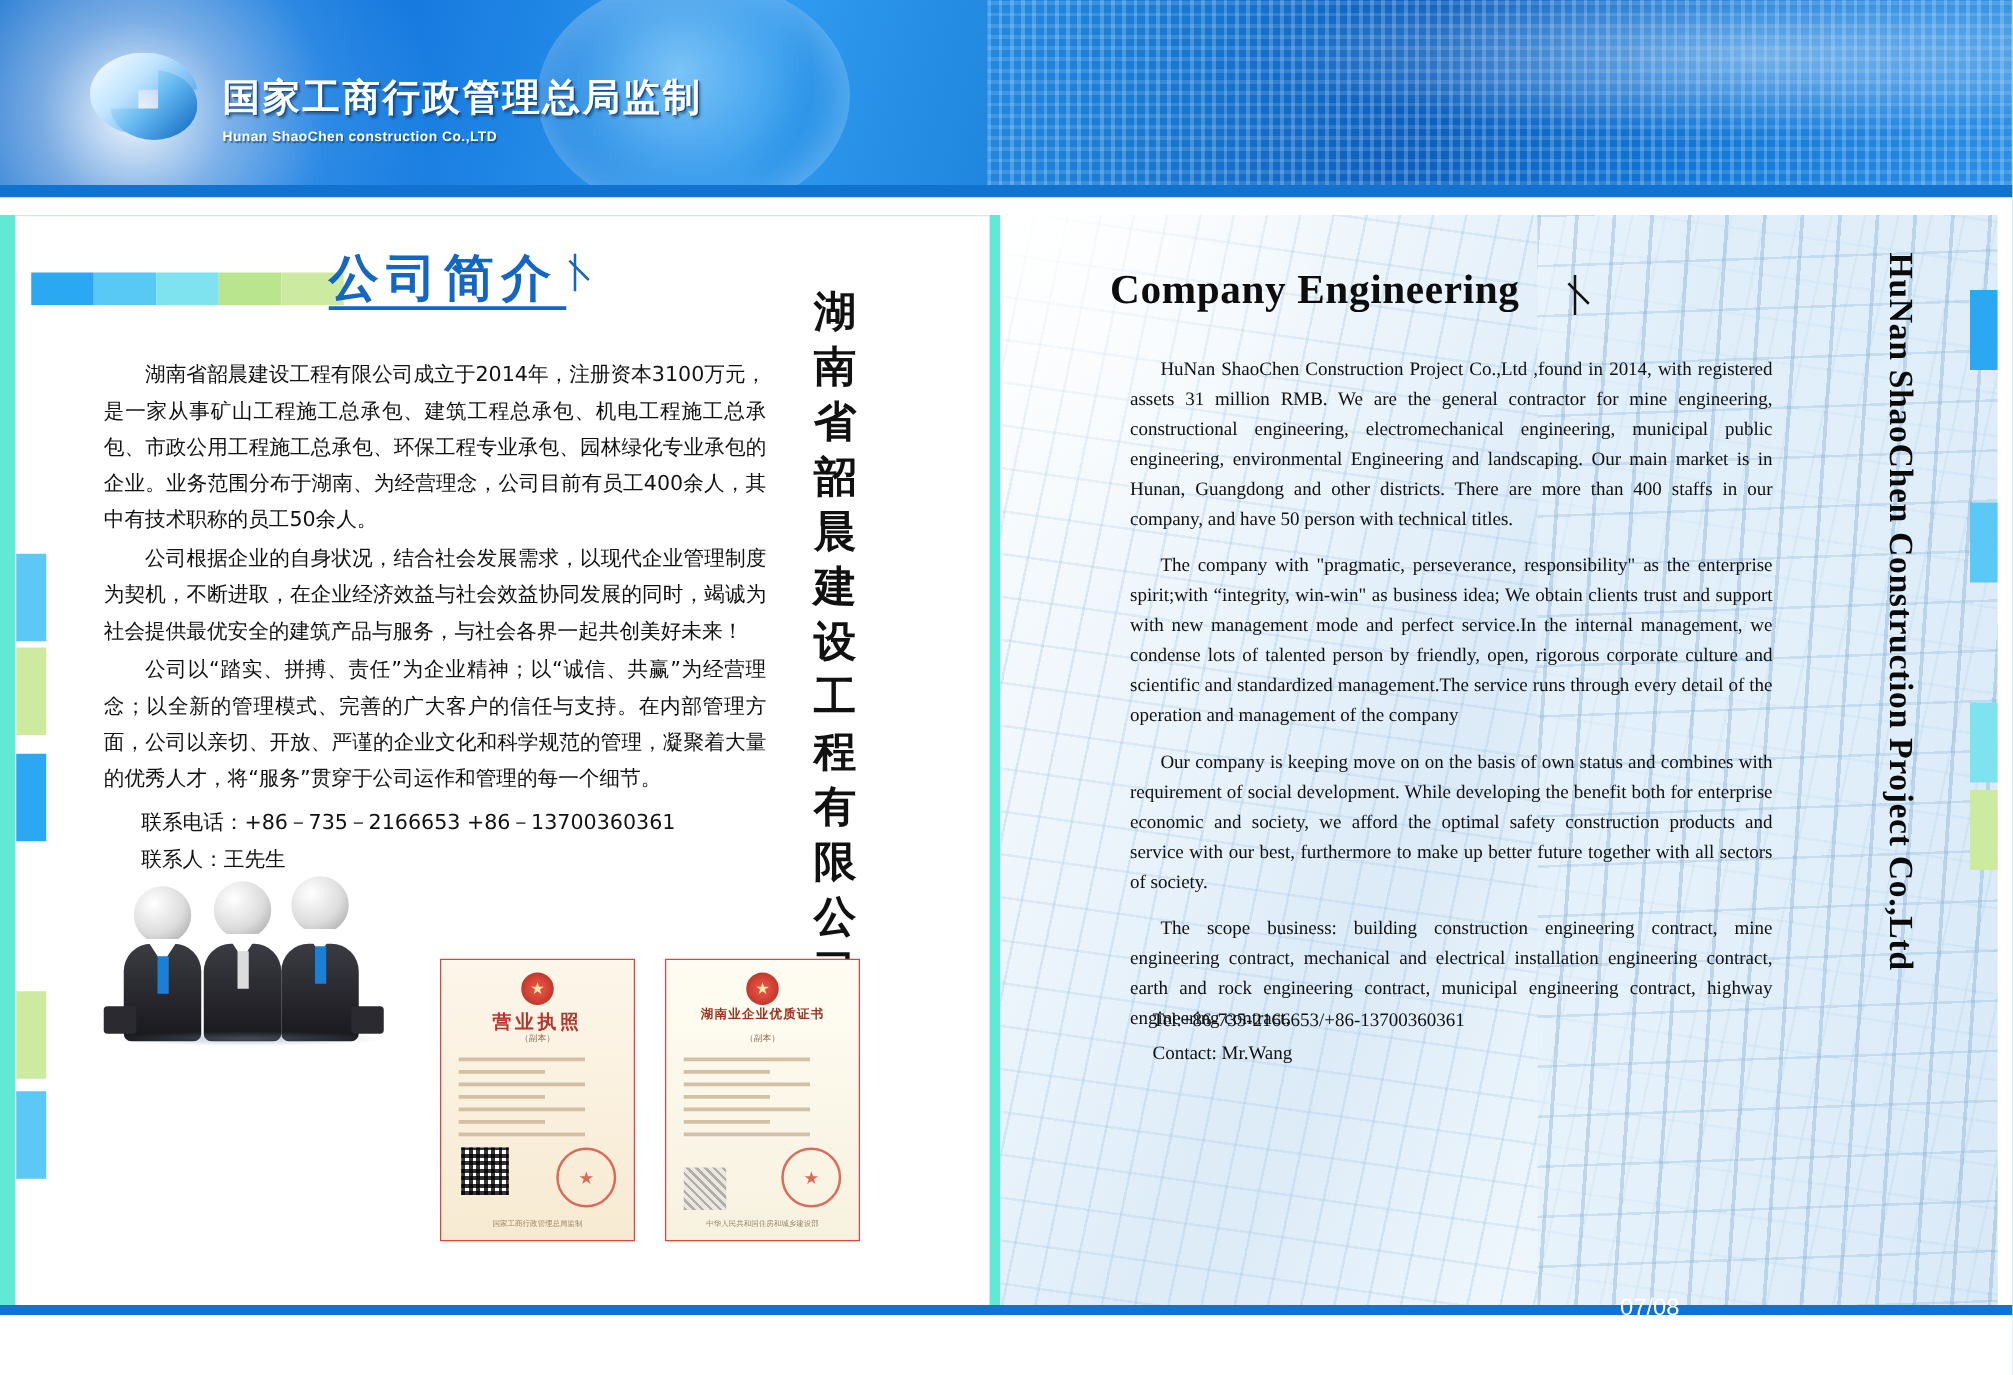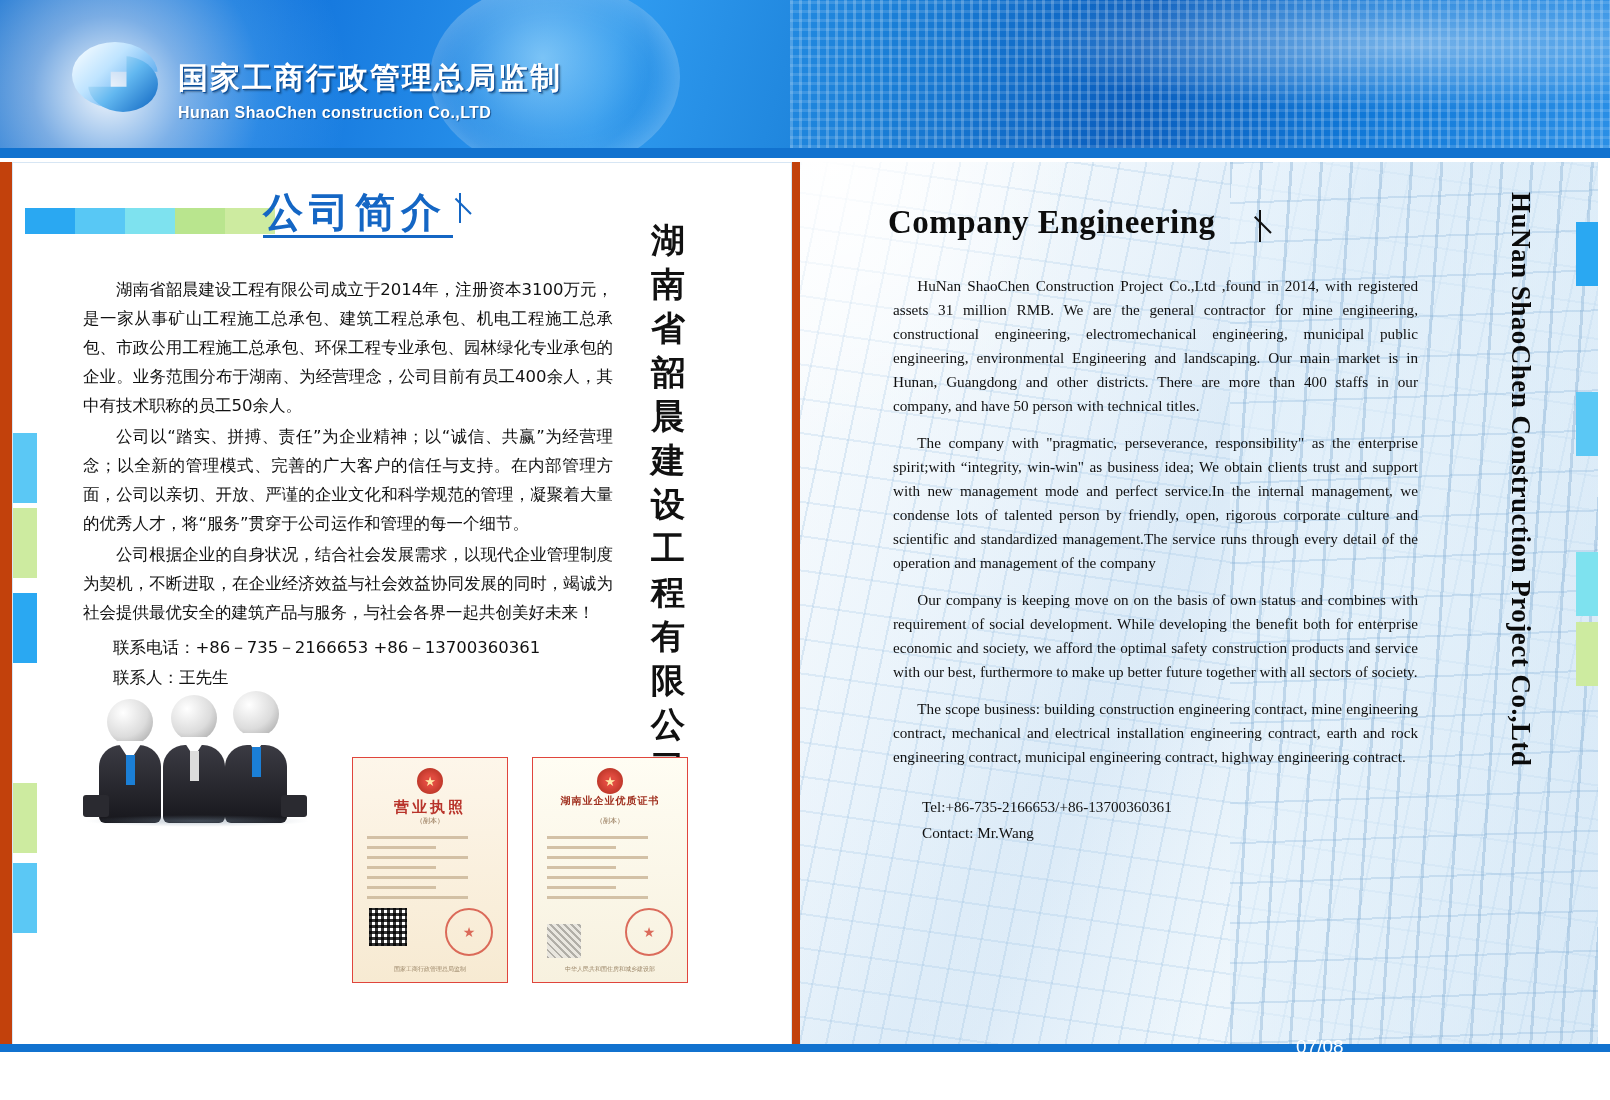--- a/index.html
+++ b/index.html
@@ -25,28 +25,28 @@
   .globe{position:absolute;left:430px;top:-18px;width:250px;height:190px;border-radius:50%;
     background:radial-gradient(circle at 45% 40%, rgba(190,235,255,.55), rgba(40,130,210,.15) 60%, rgba(10,80,160,0) 75%);
     box-shadow:inset 0 0 40px rgba(255,255,255,.35);}
   .logo-mark{position:absolute;left:72px;top:42px;width:92px;height:72px;}
   .logo-mark .c1{position:absolute;left:0;top:0;width:86px;height:66px;border-radius:50%;
     background:linear-gradient(135deg,#ffffff,#bfe4ff 40%,#2a8ee6 100%);clip-path:polygon(0 0,100% 0,100% 45%,45% 45%,45% 100%,0 100%);}
   .logo-mark .c2{position:absolute;left:16px;top:14px;width:70px;height:56px;border-radius:50%;
     background:linear-gradient(135deg,#e9f7ff,#63b8f0 50%,#0c63c0 100%);clip-path:polygon(100% 100%,0 100%,0 55%,55% 55%,55% 0,100% 0);}
   .brand-cn{position:absolute;left:178px;top:58px;font-family:"DejaVu Sans", sans-serif;font-weight:bold;font-size:30px;color:#ffffff;letter-spacing:2px;
     text-shadow:1px 1px 0 #0a4f9e, 2px 2px 2px rgba(0,0,0,.35);}
-  .brand-en{position:absolute;left:178px;top:104px;font-family:"Liberation Sans", sans-serif;font-weight:bold;font-size:16px;color:#ffffff;letter-spacing:.4px;
+  .brand-en{position:absolute;left:178px;top:104px;font-family:"Liberation Sans", sans-serif;font-weight:bold;font-size:11px;color:#ffffff;letter-spacing:.4px;
     text-shadow:1px 1px 1px rgba(0,40,90,.6);}
 
   .banner-rule{position:absolute;left:0;top:148px;width:1610px;height:10px;background:#1172cf;}
   .banner-rule2{position:absolute;left:0;top:158px;width:1610px;height:4px;background:#ffffff;}
 
   
-  .body-area{position:absolute;left:0;top:162px;width:1436px;height:890px;background:#c2410c;}
+  .body-area{position:absolute;left:0;top:172px;width:1436px;height:890px;background:#5eead4;}
 
   .left-panel{position:absolute;left:12px;top:0;width:780px;height:890px;background:#ffffff;border:1px solid #d7e6f4;box-sizing:border-box;}
   .right-panel{position:absolute;left:800px;top:0;width:798px;height:890px;overflow:hidden;
     background:linear-gradient(115deg,#f4f9fd 0%,#e6f1fa 28%,#dbeaf7 48%,#eaf4fb 66%,#d5e7f6 100%);}
   
   .bldg{position:absolute;inset:0;
     background:
       repeating-linear-gradient(102deg, rgba(160,195,225,.30) 0 2px, rgba(255,255,255,0) 2px 26px),
       repeating-linear-gradient(8deg, rgba(150,190,225,.22) 0 2px, rgba(255,255,255,0) 2px 34px),
       linear-gradient(120deg, rgba(255,255,255,.65) 0%, rgba(220,236,248,.2) 45%, rgba(255,255,255,.55) 100%);}
@@ -124,21 +124,21 @@
   .cert .c-seal:after{content:"★";position:absolute;left:50%;top:50%;transform:translate(-50%,-50%);color:#d44a3a;font-size:14px;}
   .cert .c-foot{position:absolute;left:0;right:0;bottom:8px;text-align:center;font-size:6px;color:#9b8668;}
   .cert2 .c-seal2{position:absolute;left:14px;bottom:24px;width:34px;height:34px;background:repeating-linear-gradient(45deg,#777 0 2px,#ddd 2px 5px);opacity:.55;}
 
   
   .title-en{position:absolute;left:88px;top:42px;font-family:"Liberation Serif", serif;font-weight:bold;font-size:33px;color:#0d0d0d;letter-spacing:.5px;}
   .arrow-en{position:absolute;left:445px;top:48px;width:34px;height:36px;}
   .arrow-en:before{content:"";position:absolute;left:14px;top:0;width:2px;height:32px;background:#111;}
   .arrow-en:after{content:"";position:absolute;left:3px;top:22px;width:23px;height:2px;background:#111;transform:rotate(45deg);transform-origin:right center;}
   .en-body{position:absolute;left:88px;top:112px;width:530px;font-family:"Liberation Serif", serif;font-size:15.2px;line-height:24px;color:#101010;text-align:justify;}
-  .en-body p{margin:0 0 13px 5px;text-indent:1.6em;}
+  .en-body p{margin:0 0 13px 16px;text-indent:1.6em;}
   .en-contact{position:absolute;left:122px;top:632px;font-family:"Liberation Serif", serif;font-size:15.2px;line-height:26px;color:#101010;}
 
   .vtitle-en{position:absolute;left:690px;top:20px;width:60px;height:850px;}
   .vtitle-en span{display:block;white-space:nowrap;font-family:"Liberation Serif", serif;font-weight:bold;font-size:27px;color:#0a0a0a;
     transform:rotate(90deg);transform-origin:left top;position:absolute;left:46px;top:10px;letter-spacing:.5px;}
 
   
   .footer{position:absolute;left:0;top:1052px;width:1610px;height:48px;background:#ffffff;}
   .footer-rule{position:absolute;left:0;top:1044px;width:1610px;height:9px;background:#1172cf;}
   .pageno{position:absolute;left:1296px;top:1036px;font-family:"Liberation Sans", sans-serif;font-size:19px;color:#ffffff;}
@@ -177,22 +177,22 @@
           <div class="chip b4"></div>
           <div class="chip b5"></div>
       </div>
 
       <div class="title-cn">公司简介</div>
       <div class="title-underline"></div>
       <div class="arrow-cn"></div>
 
       <div class="cn-body">
         <p>湖南省韶晨建设工程有限公司成立于2014年，注册资本3100万元，是一家从事矿山工程施工总承包、建筑工程总承包、机电工程施工总承包、市政公用工程施工总承包、环保工程专业承包、园林绿化专业承包的企业。业务范围分布于湖南、为经营理念，公司目前有员工400余人，其中有技术职称的员工50余人。</p>
+        <p>公司根据企业的自身状况，结合社会发展需求，以现代企业管理制度为契机，不断进取，在企业经济效益与社会效益协同发展的同时，竭诚为社会提供最优安全的建筑产品与服务，与社会各界一起共创美好未来！</p>
         <p>公司以“踏实、拼搏、责任”为企业精神；以“诚信、共赢”为经营理念；以全新的管理模式、完善的广大客户的信任与支持。在内部管理方面，公司以亲切、开放、严谨的企业文化和科学规范的管理，凝聚着大量的优秀人才，将“服务”贯穿于公司运作和管理的每一个细节。</p>
-        <p>公司根据企业的自身状况，结合社会发展需求，以现代企业管理制度为契机，不断进取，在企业经济效益与社会效益协同发展的同时，竭诚为社会提供最优安全的建筑产品与服务，与社会各界一起共创美好未来！</p>
       </div>
 
 
       <div class="cn-contact">
         <div>联系电话：+86－735－2166653    +86－13700360361</div>
         <div>联系人：王先生</div>
       </div>
 
       <div class="vtitle-cn">
         <span>湖</span>

